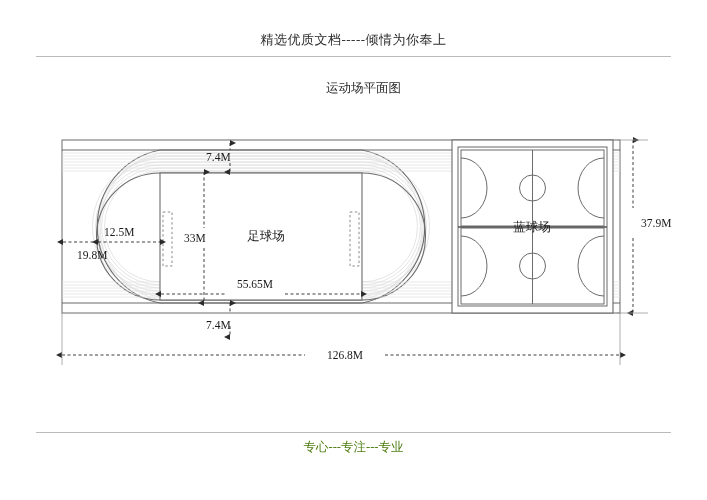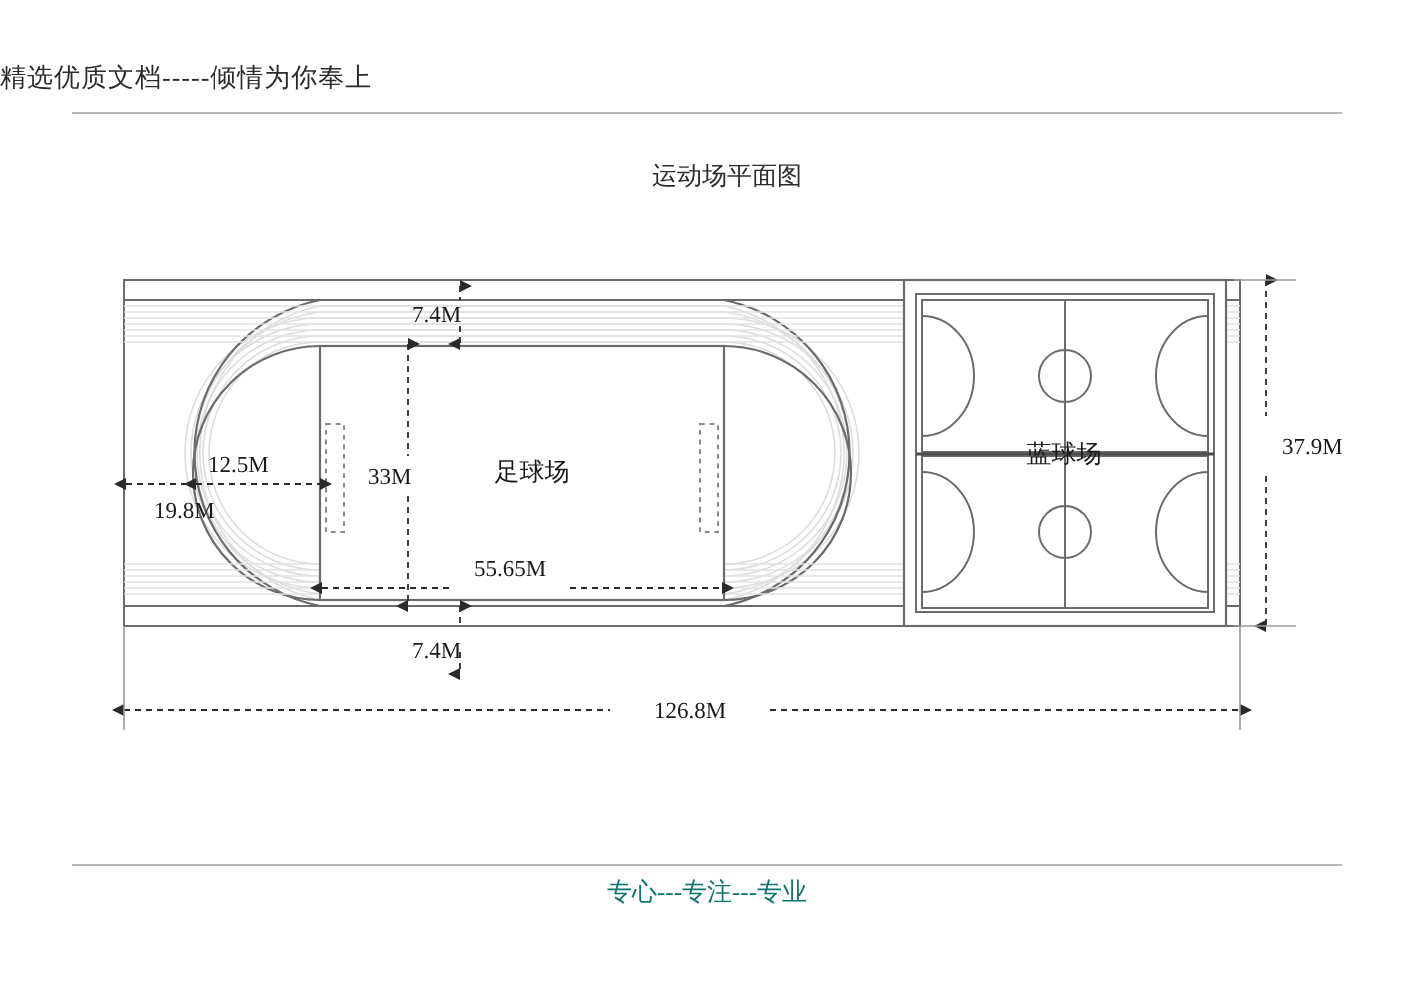--- a/index.html
+++ b/index.html
@@ -19,21 +19,21 @@
     position: relative;
     width: 707px;
     height: 500px;
     background: #ffffff;
   }
   .hdr-wrap {
     position: absolute;
     left: 0;
     top: 30px;
     width: 707px;
-    text-align: left;
+    text-align: center;
     font-family: Liberation Serif, serif;
   }
   .hdr-text {
     font-size: 13px;
     letter-spacing: 0.5px;
     color: #2b2b2b;
     display: inline-block;
     padding-bottom: 3px;
   }
   .hdr-rule {
@@ -64,21 +64,21 @@
   }
   .ftr-wrap {
     position: absolute;
     left: 0;
     top: 437px;
     width: 707px;
     text-align: center;
   }
   .ftr-text {
     font-size: 12.5px;
-    color: #0f766e;
+    color: #4d7c0f;
   }
   #drawing {
     position: absolute;
     left: 0;
     top: 0;
     width: 707px;
     height: 500px;
   }
   svg text {
     font-family: "Liberation Serif", "DejaVu Serif", serif;

